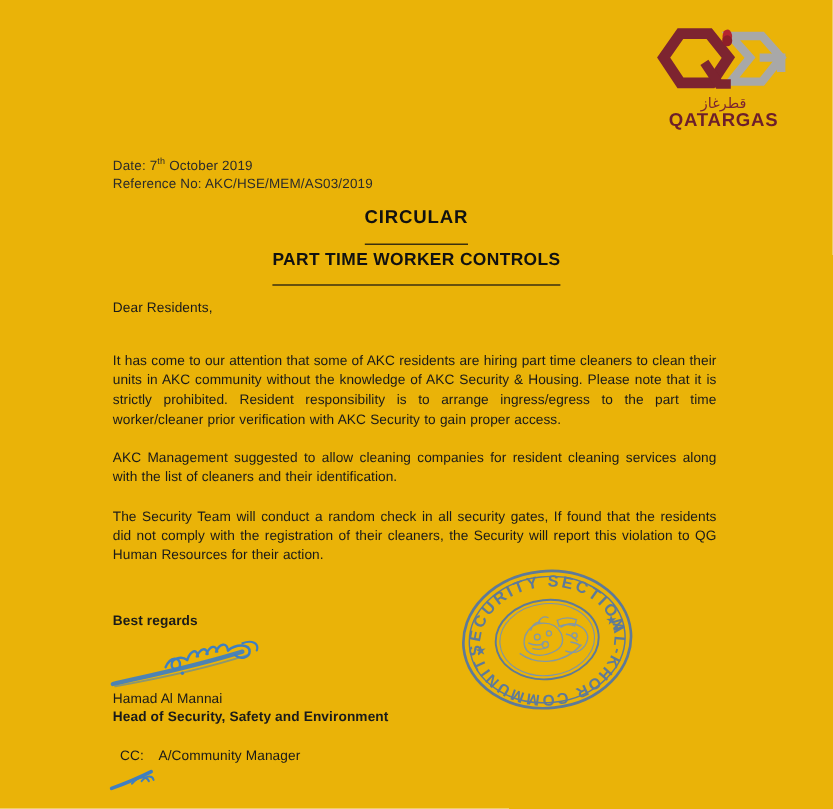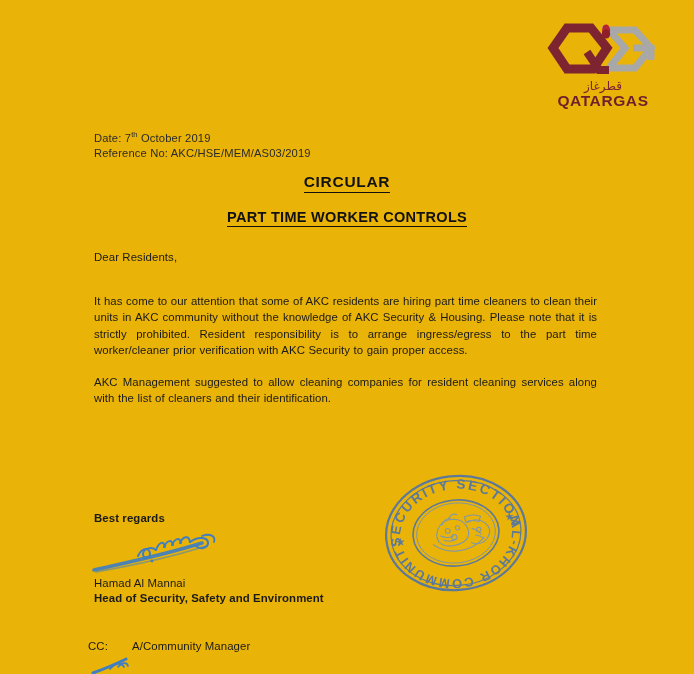--- a/index.html
+++ b/index.html
@@ -77,21 +77,21 @@
   .doc-heading {
     position: absolute;
     left: 0; right: 0;
     text-align: center;
     font-weight: bold;
     color: #111;
   }
   .doc-heading span {
     display: inline-block;
     border-bottom: 1.6px solid #111;
-    padding-bottom: 1px;
+    padding-bottom: 12px;
     letter-spacing: 0.7px;
   }
   #heading-circular { top: 173px; font-size: 15.5px; }
   #heading-subject  { top: 209px; font-size: 14.5px; }
   #heading-subject span { letter-spacing: 0.3px; }
 
   
   #body-area {
     position: absolute;
     left: 94px;
@@ -157,23 +157,24 @@
     font-weight: bold;
     line-height: 15px;
     letter-spacing: 0.1px;
     white-space: nowrap;
   }
 
   
   #cc-block {
     position: absolute;
     left: 88px;
-    top: 640px;
-    font-size: 11.4px;
-    letter-spacing: 0.1px;
+    top: 624px;
+    font-size: 11.4px;
+    letter-spacing: 0.1px;
+    text-align: center;
   }
   #cc-block .cc-label {
     display: inline-block;
     width: 44px;
     font-weight: normal;
   }
   #cc-mark {
     position: absolute;
     left: 2px;
     top: 16px;
@@ -226,20 +227,21 @@
     <span>CIRCULAR</span>
   </div>
   <div class="doc-heading" id="heading-subject">
     <span>PART TIME WORKER CONTROLS</span>
   </div>
 
   <div id="body-area">
     <div class="salutation">Dear Residents,</div>
     <p class="para">It has come to our attention that some of AKC residents are hiring part time cleaners to clean their units in AKC community without the knowledge of AKC Security &amp; Housing. Please note that it is strictly prohibited. Resident responsibility is to arrange ingress/egress to the part time worker/cleaner prior verification with AKC Security to gain proper access.</p>
     <p class="para">AKC Management suggested to allow cleaning companies for resident cleaning services along with the list of cleaners and their identification.</p>
+    <p class="para">The Security Team will conduct a random check in all security gates, If found that the residents did not comply with the registration of their cleaners, the Security will report this violation to QG Human Resources for their action.</p>
   </div>
 
   <div id="signoff">
     <div class="best-regards">Best regards</div>
 
     <div id="signature-ink">
       <svg viewBox="0 0 150 46" xmlns="http://www.w3.org/2000/svg">
         <g fill="none" stroke="#3f7fc1" stroke-linecap="round" stroke-linejoin="round">
 
           <path d="M4 40 C 30 34, 70 26, 112 13" stroke-width="3.6" opacity="0.92"></path>

